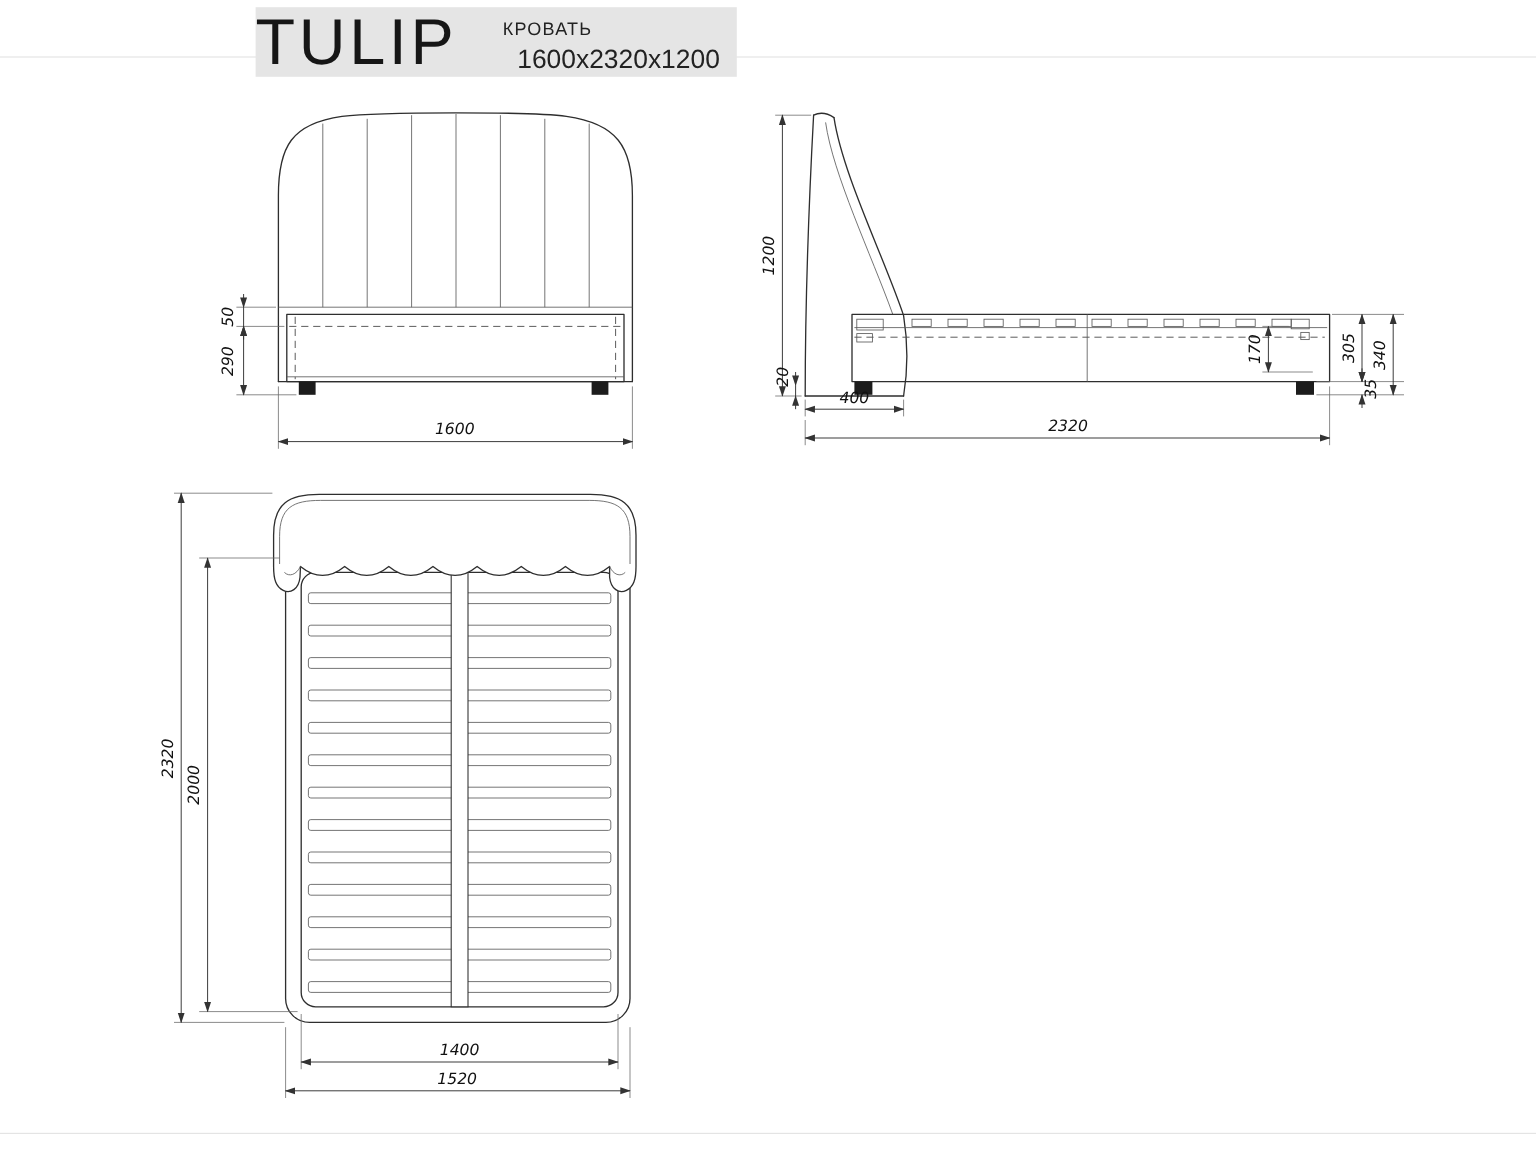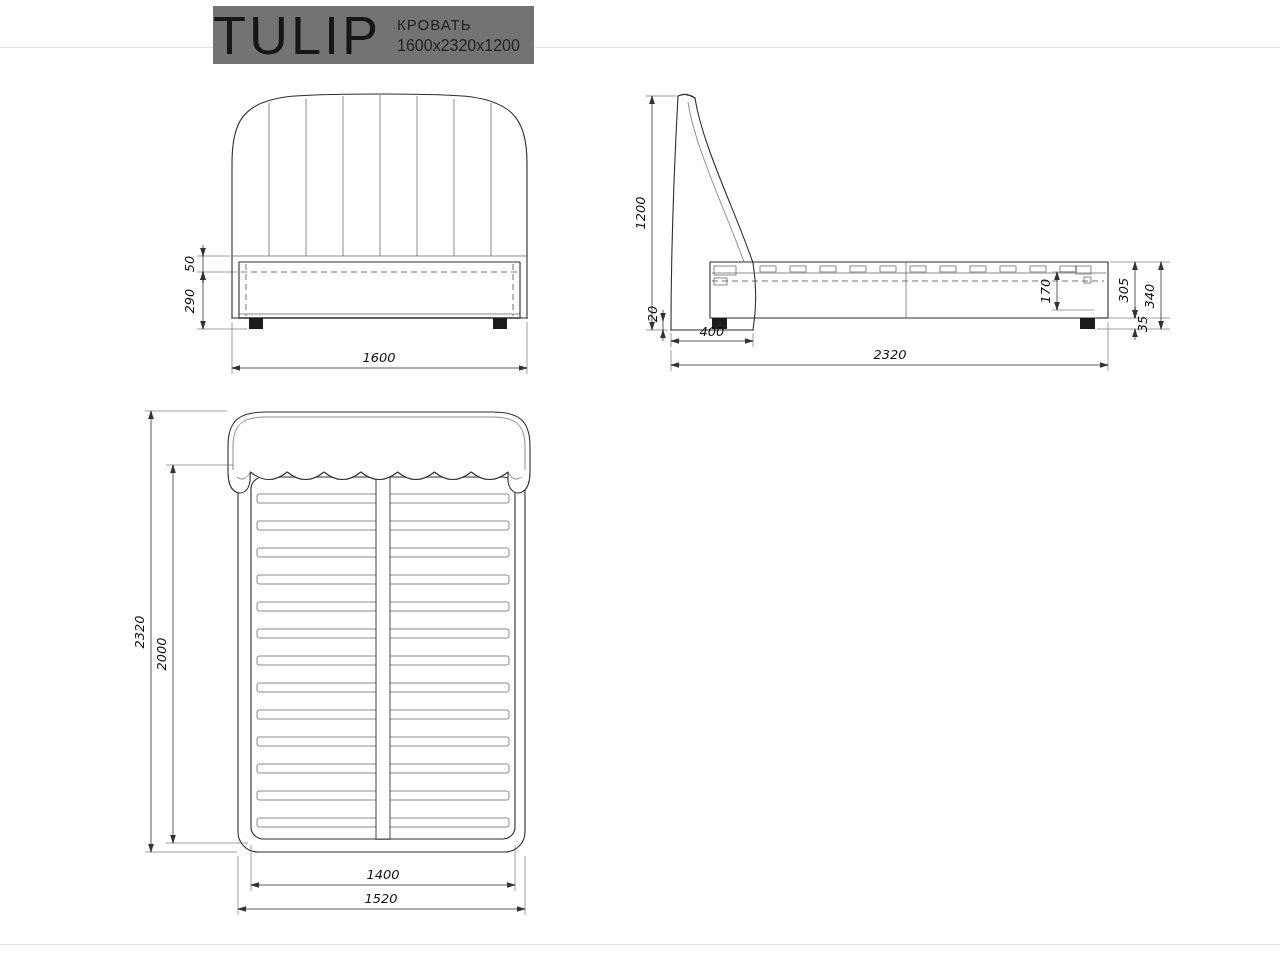--- a/index.html
+++ b/index.html
@@ -1,25 +1,25 @@
 <!DOCTYPE html>
 <html><head>
 <meta charset="utf-8">
 <style>
   html,body{margin:0;padding:0;background:#fff;}
   .page{position:relative;width:1280px;height:960px;background:#ffffff;overflow:hidden;
         font-family:"Liberation Sans",sans-serif;color:#1a1a1a;}
   .rule{position:absolute;left:0;width:1280px;height:1px;background:#e4e4e4;}
   .rule.top{top:47px;}
   .rule.bottom{top:944px;}
-  header{position:absolute;left:213px;top:6px;display:flex;align-items:flex-start;background:#737373;padding-right:14px;}
+  header{position:absolute;left:213px;top:6px;display:flex;align-items:flex-start;background:#e5e5e5;padding-right:14px;gap:22px;}
   h1{margin:0;font-size:54px;line-height:58px;font-weight:300;letter-spacing:3px;color:#161616;}
   .sub{margin-left:16px;margin-top:10px;}
   .sub .type{font-size:15px;letter-spacing:1px;color:#222;}
-  .sub .size{font-size:16px;margin-top:4px;color:#222;}
+  .sub .size{font-size:22px;margin-top:4px;color:#222;margin-left:12px;}
   svg{position:absolute;left:0;top:0;}
   svg text{font-family:"DejaVu Sans",sans-serif;font-style:italic;font-size:13px;fill:#111;}
   .ol{stroke:#2e2e2e;stroke-width:1.1;fill:none;stroke-linecap:round;stroke-linejoin:round;}
   .olw{stroke:#2e2e2e;stroke-width:1.1;fill:#fff;stroke-linejoin:round;}
   .thin{stroke:#5a5a5a;stroke-width:.7;fill:none;}
   .ext{stroke:#6a6a6a;stroke-width:.65;fill:none;}
   .dim{stroke:#333;stroke-width:.8;fill:none;}
   .dash{stroke:#4a4a4a;stroke-width:.75;fill:none;stroke-dasharray:6 4;}
   .foot{fill:#1c1c1c;stroke:none;}
 </style>

